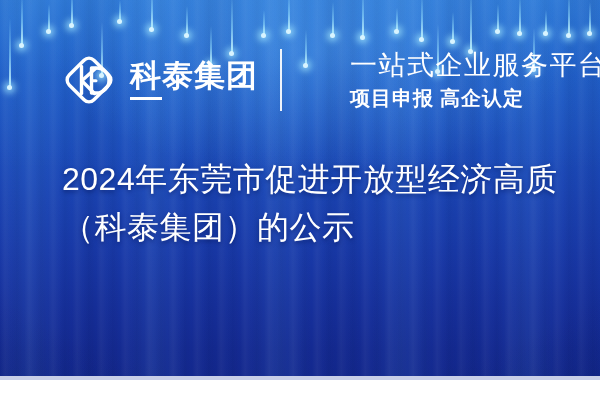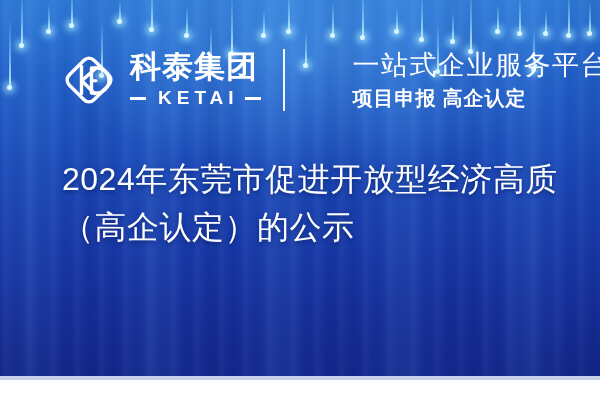--- a/index.html
+++ b/index.html
@@ -254,32 +254,31 @@
         <path d="M33.5 19.0 L38.5 19.0 A 12.5 12.5 0 0 1 38.5 44.0 L33.5 44.0 Z" fill="none" stroke="#ffffff" stroke-width="3.4" stroke-linejoin="round"></path>
 
         <path d="M33.6 31.7 L38.0 31.7" fill="none" stroke="#ffffff" stroke-width="3.0" stroke-linecap="round"></path>
       </svg>
     </div>
 
     <div class="logo-words">
       <div class="logo-cn">科泰集团</div>
       <div class="logo-en-row">
         <span class="logo-dash"></span>
-        <span class="logo-en">KETAI</span>
         <span class="logo-dash"></span>
       </div>
     </div>
 
     <div class="divider"></div>
 
     <div class="tagline-block">
       <div class="tagline-main">一站式企业服务平台</div>
       <div class="tagline-sub">项目申报 高企认定</div>
     </div>
   </div>
 
   <div class="title-block">
     <div class="title-line">2024年东莞市促进开放型经济高质</div>
-    <div class="title-line">（高企认定）的公示</div>
+    <div class="title-line">（科泰集团）的公示</div>
   </div>
 
   <div class="bottom-strip"></div>
 </div>
 
 </body></html>

